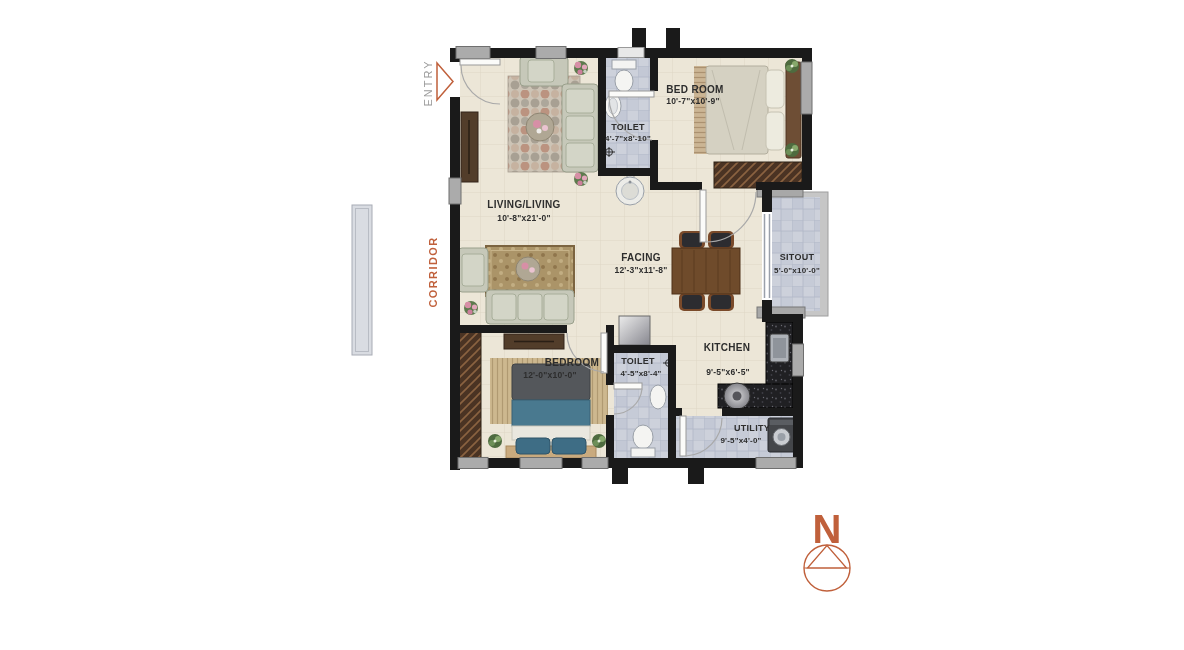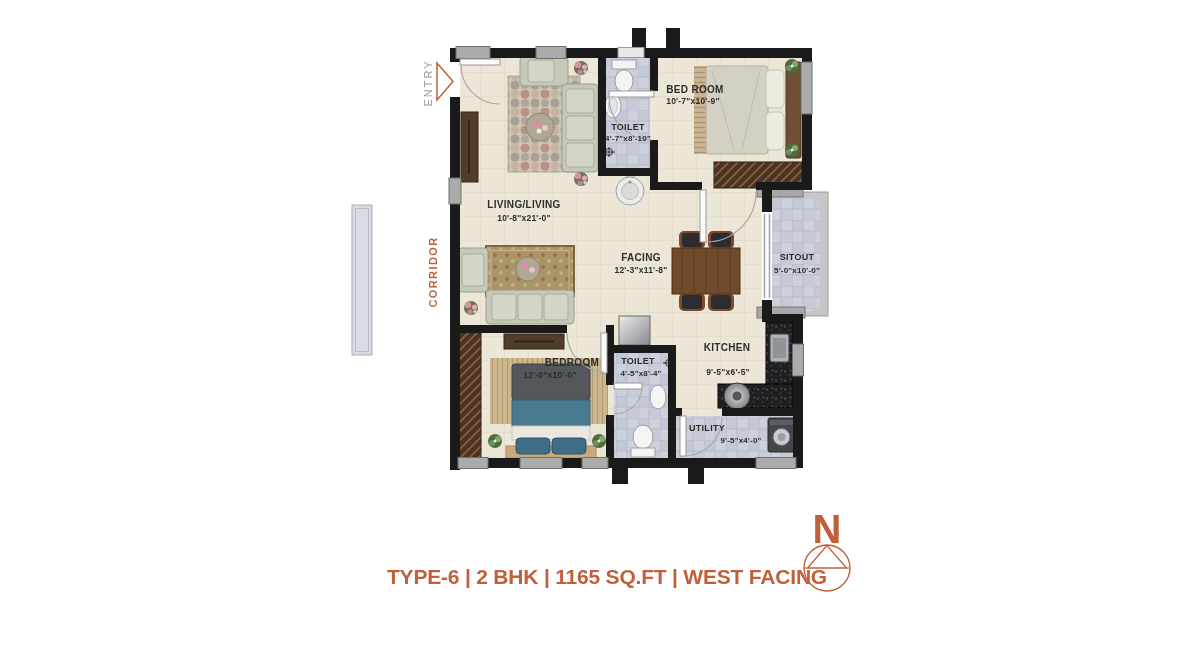--- a/index.html
+++ b/index.html
@@ -324,22 +324,21 @@
 
 <div class="lbl rn" style="left:572px;top:362px">BEDROOM</div>
 <div class="lbl rd" style="left:550px;top:375px">12'-0"x10'-0"</div>
 
 <div class="lbl rn sm" style="left:638px;top:361px">TOILET</div>
 <div class="lbl rd sm" style="left:641px;top:373px">4'-5"x8'-4"</div>
 
 <div class="lbl rn" style="left:727px;top:347px">KITCHEN</div>
 <div class="lbl rd" style="left:728px;top:372px">9'-5"x6'-5"</div>
 
-<div class="lbl rn sm" style="left:707px;top:428px">UTILITY</div>
+<div class="lbl rn sm" style="left:752px;top:428px">UTILITY</div>
 <div class="lbl rd sm" style="left:741px;top:440px">9'-5"x4'-0"</div>
 
 <div class="lbl v entry-lbl" style="left:428px;top:83px">ENTRY</div>
 <div class="lbl v corridor-lbl" style="left:433px;top:272px">CORRIDOR</div>
 
-<div class="lbl caption" style="left:607px;top:577px">TYPE-6 | 2 BHK | 1165 SQ.FT | WEST FACING</div>
 <div class="lbl north" style="left:827px;top:529px">N</div>
 
 </div>
 
 </body></html>

